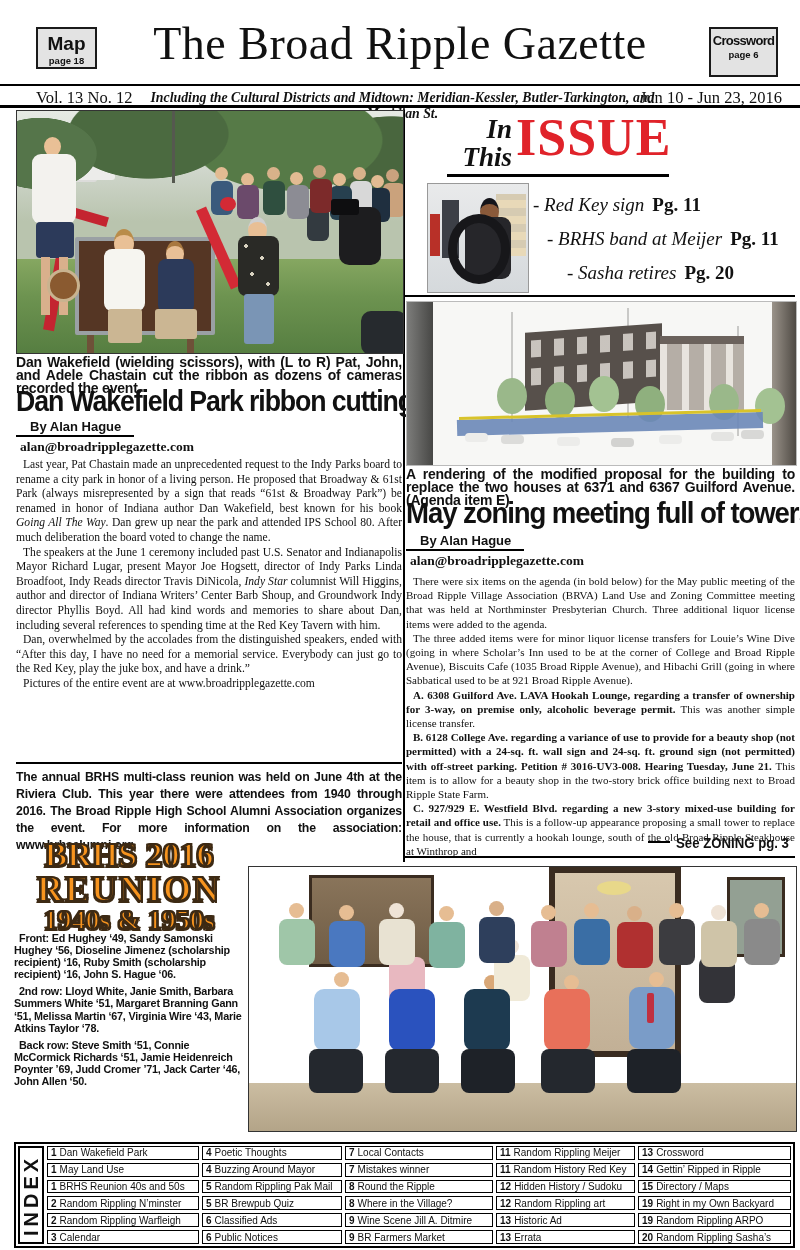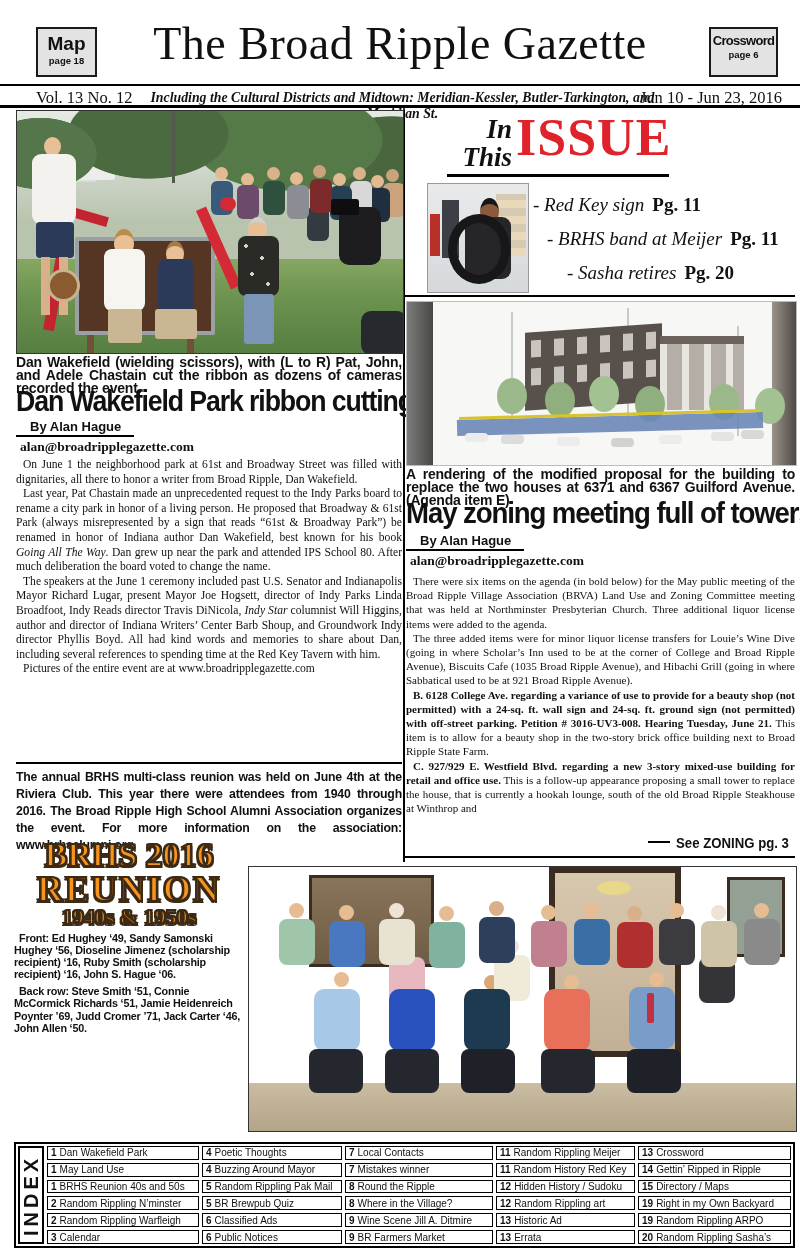--- a/index.html
+++ b/index.html
@@ -47,21 +47,21 @@
        font-family:"Liberation Sans",sans-serif;font-weight:bold;font-size:20px;letter-spacing:4px;
        writing-mode:vertical-rl;transform:rotate(180deg);}
   
   .d{position:absolute;}
 </style>
 </head>
 <body>
 
 <div id="page">
 
-  <div class="gbox" style="left:36px;top:27px;width:61px;height:50px;">
+  <div class="gbox" style="left:36px;top:27px;width:61px;height:42px;">
     <span class="big">Map</span>
     <span class="pg">page 18</span>
   </div>
   <div class="masthead">The Broad Ripple Gazette</div>
   <div class="gbox" style="left:709px;top:27px;width:69px;height:50px;">
     <span class="bigsm">Crossword</span>
     <span class="pg">page 6</span>
   </div>
   <div class="rule" style="left:0;top:84px;width:800px;height:2px;"></div>
   <div class="abs" style="left:36px;top:88px;font-size:16.5px;">Vol. 13  No. 12</div>
@@ -118,23 +118,23 @@
 
     <div class="d" style="left:344px;top:200px;width:46px;height:44px;border-radius:10px;background:#262a2e;"></div>
   </div>
   <div class="cap" style="left:16px;top:356px;width:386px;">Dan Wakefield (wielding scissors), with (L to R) Pat, John, and Adele Chastain cut the ribbon as dozens of cameras recorded the event.</div>
 
   <div class="hl" style="left:16px;top:385px;font-size:29px;">Dan Wakefield Park ribbon cutting</div>
   <div class="byline" style="left:30px;top:419px;">By Alan Hague</div>
   <div class="rule" style="left:16px;top:435px;width:118px;height:2px;"></div>
   <div class="email" style="left:20px;top:439px;">alan@broadripplegazette.com</div>
   <div class="body1" style="left:16px;top:458px;width:386px;">
-    <p>On June 1 the neighborhood park at 61st and Broadway Street was filled with dignitaries, all there to honor a writer from Broad Ripple, Dan Wakefield.</p>
     <p><span>Last year, Pat Chastain made an unprecedented request to the Indy Parks board to rename a city park in honor of a living person.  He proposed that Broadway &amp; 61st Park (always misrepresented by a sign that reads “61st &amp; Broadway Park”) be renamed in honor of Indiana author Dan Wakefield, best known for his book </span><span class="ital">Going All The Way</span><span>.  Dan grew up near the park and attended IPS School 80. After much deliberation the board voted to change the name.</span></p>
     <p><span>The speakers at the June 1 ceremony included past U.S. Senator and Indianapolis Mayor Richard Lugar, present Mayor Joe Hogsett, director of Indy Parks Linda Broadfoot, Indy Reads director Travis DiNicola, </span><span class="ital">Indy Star</span><span> columnist Will Higgins, author and director of Indiana Writers’ Center Barb Shoup, and Groundwork Indy director Phyllis Boyd.  All had kind words and memories to share about Dan, including several references to spending time at the Red Key Tavern with him.</span></p>
+    <p>Dan, overwhelmed by the accolades from the distinguished speakers, ended with “After this day, I have no need for a memorial service. Everybody can just go to the Red Key, play the juke box, and have a drink.”</p>
     <p>Pictures of the entire event are at www.broadripplegazette.com</p>
   </div>
   <div class="rule" style="left:16px;top:762px;width:386px;height:2px;"></div>
   <div class="intro" style="left:16px;top:769px;width:386px;">The annual BRHS multi-class reunion was held on June 4th at the Riviera Club.  This year there were attendees from 1940 through 2016. The Broad Ripple High School Alumni Association organizes the event. For more information on the association: www.brhsalumni.org</div>
 
   <div class="abs" style="left:440px;top:115px;width:72px;text-align:right;font-style:italic;font-weight:bold;font-size:27px;line-height:28px;">
     <span style="display:block;">In</span>
     <span style="display:block;">This</span>
   </div>
   <div class="abs" style="left:516px;top:108px;font-weight:bold;font-size:52px;letter-spacing:1px;color:#e0232a;">ISSUE</div>
@@ -169,32 +169,34 @@
   </div>
   <div class="cap" style="left:406px;top:468px;width:389px;">A rendering of the modified proposal for the building to replace the two houses at 6371 and 6367 Guilford Avenue. (Agenda item E)</div>
 
   <div class="hl" style="left:406px;top:496px;font-size:30px;">May zoning meeting full of towers</div>
   <div class="byline" style="left:420px;top:533px;">By Alan Hague</div>
   <div class="rule" style="left:406px;top:549px;width:118px;height:2px;"></div>
   <div class="email" style="left:410px;top:553px;">alan@broadripplegazette.com</div>
   <div class="body2" style="left:406px;top:574px;width:389px;">
     <p>There were six items on the agenda (in bold below) for the May public meeting of the Broad Ripple Village Association (BRVA) Land Use and Zoning Committee meeting that was held at Northminster Presbyterian Church. Three additional liquor license items were added to the agenda.</p>
     <p>The three added items were for minor liquor license transfers for Louie’s Wine Dive (going in where Scholar’s Inn used to be at the corner of College and Broad Ripple Avenue), Biscuits Cafe (1035 Broad Ripple Avenue), and Hibachi Grill (going in where Sabbatical used to be at 921 Broad Ripple Avenue).</p>
+    <p><b>A. 6308 Guilford Ave. LAVA Hookah Lounge, regarding a transfer of ownership for 3-way, on premise only, alcoholic beverage permit.</b><span>  This was another simple license transfer.</span></p>
     <p><b>B. 6128 College Ave. regarding a variance of use to provide for a beauty shop (not permitted) with a 24-sq. ft. wall sign and 24-sq. ft. ground sign (not permitted) with off-street parking. Petition # 3016-UV3-008. Hearing Tuesday, June 21.</b><span> This item is to allow for a beauty shop in the two-story brick office building next to Broad Ripple State Farm.</span></p>
     <p><b>C. 927/929 E. Westfield Blvd. regarding a new 3-story mixed-use building for retail and office use.</b><span> This is a follow-up appearance proposing a small tower to replace the house, that is currently a hookah lounge, south of the old Broad Ripple Steakhouse at Winthrop and</span></p>
   </div>
   <div class="rule" style="left:648px;top:841px;width:22px;height:2px;"></div>
   <div class="abs sans" style="left:676px;top:834px;font-weight:bold;font-size:15px;transform:scaleX(.88);transform-origin:0 50%;white-space:nowrap;">See ZONING pg. 3</div>
   <div class="rule" style="left:405px;top:856px;width:390px;height:2px;"></div>
 
   <div class="brhs" style="top:836px;font-size:34px;">BRHS 2016</div>
   <div class="brhs" style="top:868px;font-size:36px;letter-spacing:2px;">REUNION</div>
-  <div class="brhs" style="top:904px;font-size:22px;">1940s &amp; 1950s</div>
+  <div class="brhs" style="top:904px;font-size:28px;">1940s &amp; 1950s</div>
   <div class="rcap" style="top:932px;">
     <p>Front: Ed Hughey ‘49, Sandy Samonski Hughey ‘56, Dioseline Jimenez (scholarship recipient) ‘16, Ruby Smith (scholarship recipient) ‘16, John S. Hague ‘06.</p>
+    <p>2nd row: Lloyd White, Janie Smith, Barbara Summers White ‘51, Margaret Branning Gann ‘51, Melissa Martin ‘67, Virginia Wire ‘43, Marie Atkins Taylor ‘78.</p>
     <p>Back row: Steve Smith ‘51, Connie McCormick Richards ‘51, Jamie Heidenreich Poynter ’69, Judd Cromer ’71, Jack Carter ‘46, John Allen ‘50.</p>
   </div>
 
   <div class="photo" style="left:248px;top:866px;width:547px;height:264px;border:1px solid #333;">
     <div class="d" style="inset:0;background:linear-gradient(90deg,#4a3828 0 7%,#6b5440 7% 20%,#5d4836 20% 40%,#6b5440 40% 54%,#43332
 6 54% 58%,#7a6248 58% 86%,#43332
 6 86% 100%);"></div>
     <div class="d" style="left:60px;top:8px;width:125px;height:92px;background:linear-gradient(#8a755b,#6e5b44);box-shadow:inset 0 0 0 3px #3a2c20;"></div>
     <div class="d" style="left:300px;top:0;width:132px;height:190px;background:linear-gradient(#d8c8ae,#c2b096);border:6px solid #3a2c20;box-sizing:border-box;"></div>
     <div class="d" style="left:348px;top:14px;width:34px;height:14px;border-radius:50%;background:#e8d88a;"></div>

